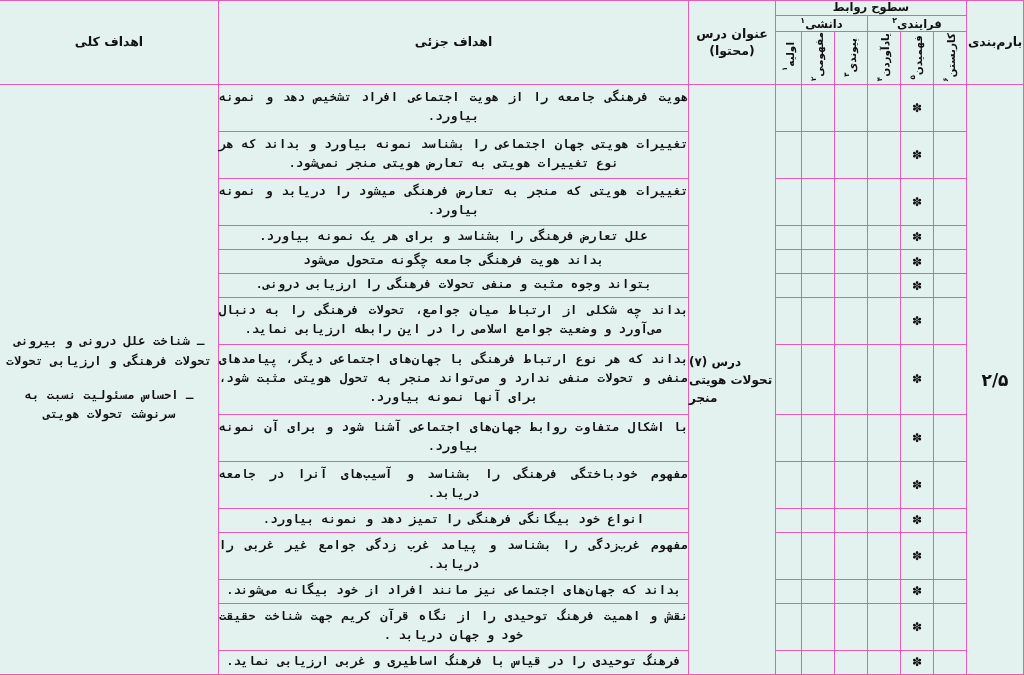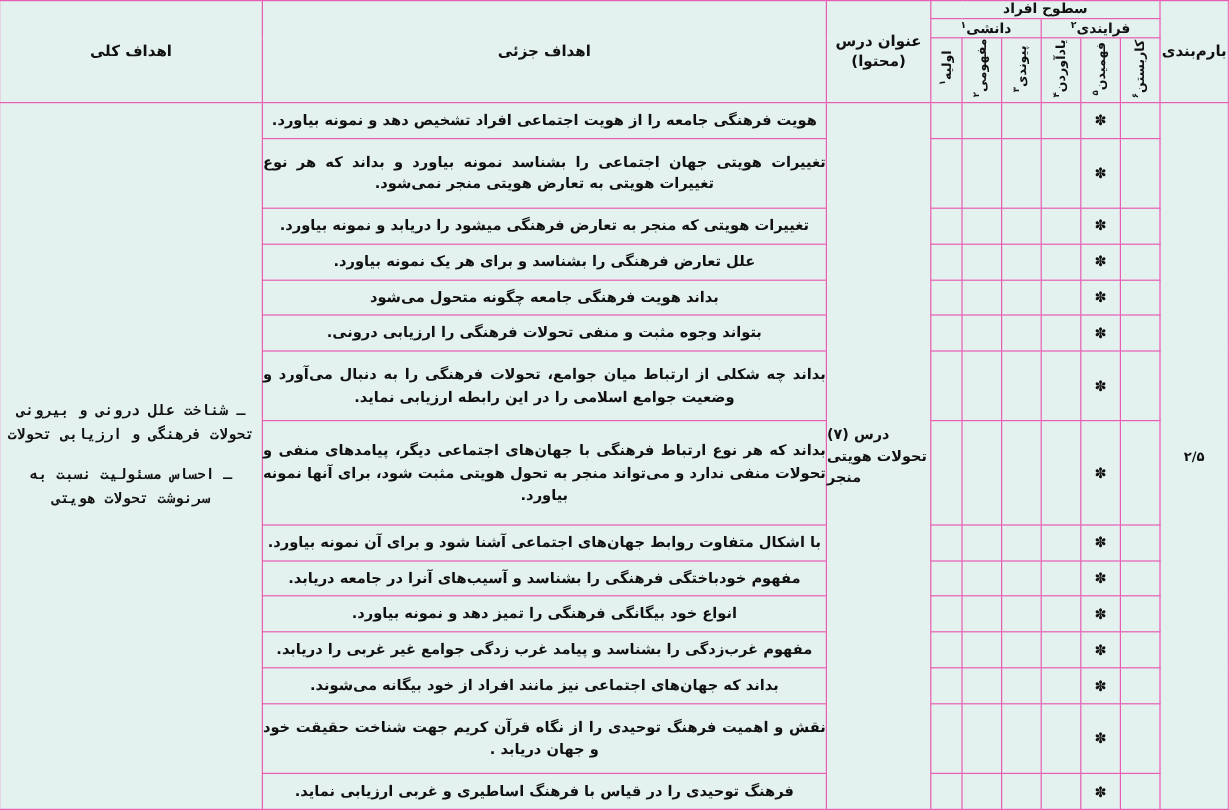--- a/index.html
+++ b/index.html
@@ -67,41 +67,42 @@
     letter-spacing: 0px;
   }
   .sup {
     font-size: 0.68em;
     vertical-align: super;
     font-weight: bold;
   }
   
   .cell-score {
     text-align: center;
-    font-size: 11px;
+    font-size: 17px;
     letter-spacing: 0.5px;
   }
   .cell-star {
     text-align: center;
     font-size: 12px;
     color: #2c3338;
     line-height: 1;
   }
   .cell-lesson {
     text-align: left;
     font-size: 12px;
     line-height: 1.5;
     padding: 2px 3px;
   }
   .cell-minor {
     text-align: justify;
     text-align-last: center;
     font-size: 12.2px;
     line-height: 1.55;
     padding: 4px 9px;
+    font-family: Liberation Mono, monospace;
   }
   .cell-major {
     text-align: center;
     font-size: 12.2px;
     line-height: 1.6;
     padding: 6px 10px;
     font-family: Liberation Mono, monospace;
   }
   .cell-major .ln {
     display: block;
@@ -125,21 +126,21 @@
       <col style="width:33px">
       <col style="width:26px">
       <col style="width:87px">
       <col style="width:470px">
       <col style="width:219px">
     </colgroup>
 
     <thead>
       <tr>
         <td rowspan="3" class="hd-main">بارم‌بندی</td>
-        <td colspan="6" class="hd-group">سطوح افراد</td>
+        <td colspan="6" class="hd-group">سطوح روابط</td>
         <td rowspan="3" class="hd-main">
           <span class="ln">عنوان درس</span><br>
           <span class="ln">(محتوا)</span>
         </td>
         <td rowspan="3" class="hd-main">اهداف جزئی</td>
         <td rowspan="3" class="hd-main">اهداف کلی</td>
       </tr>
       <tr>
         <td colspan="3" class="hd-group"><span>فرایندی</span><span class="sup">۲</span></td>
         <td colspan="3" class="hd-group"><span>دانشی</span><span class="sup">۱</span></td>

